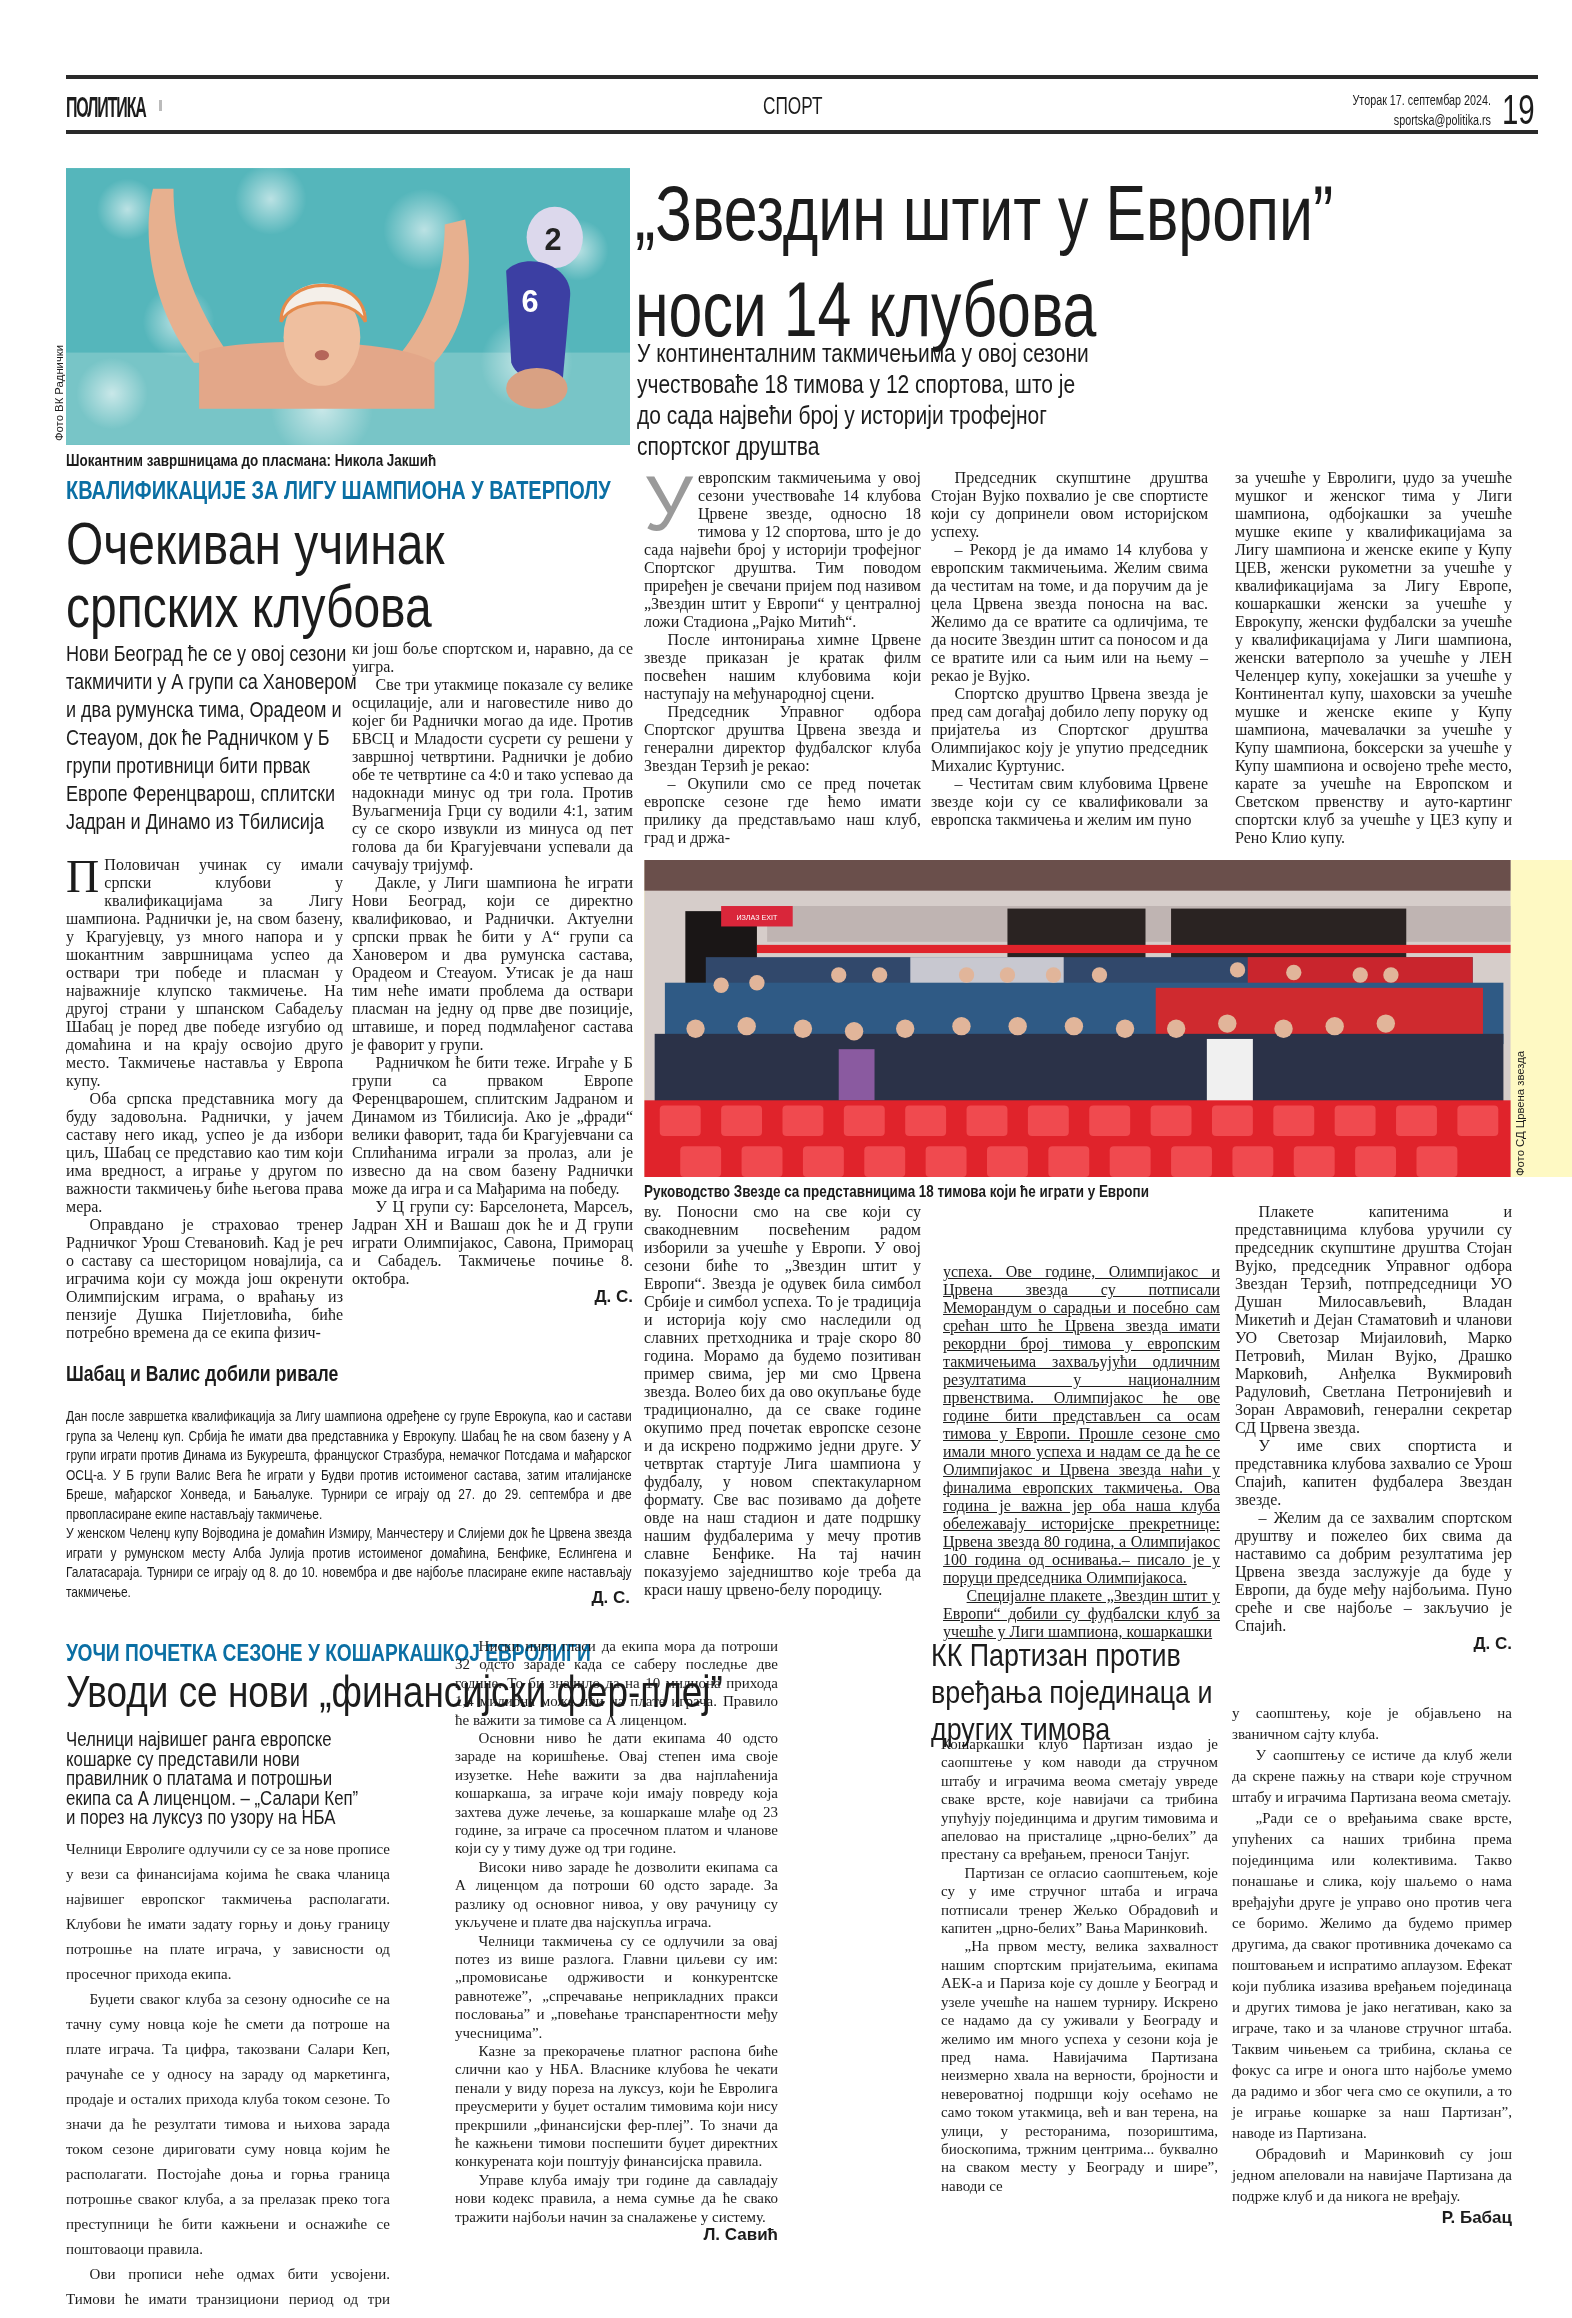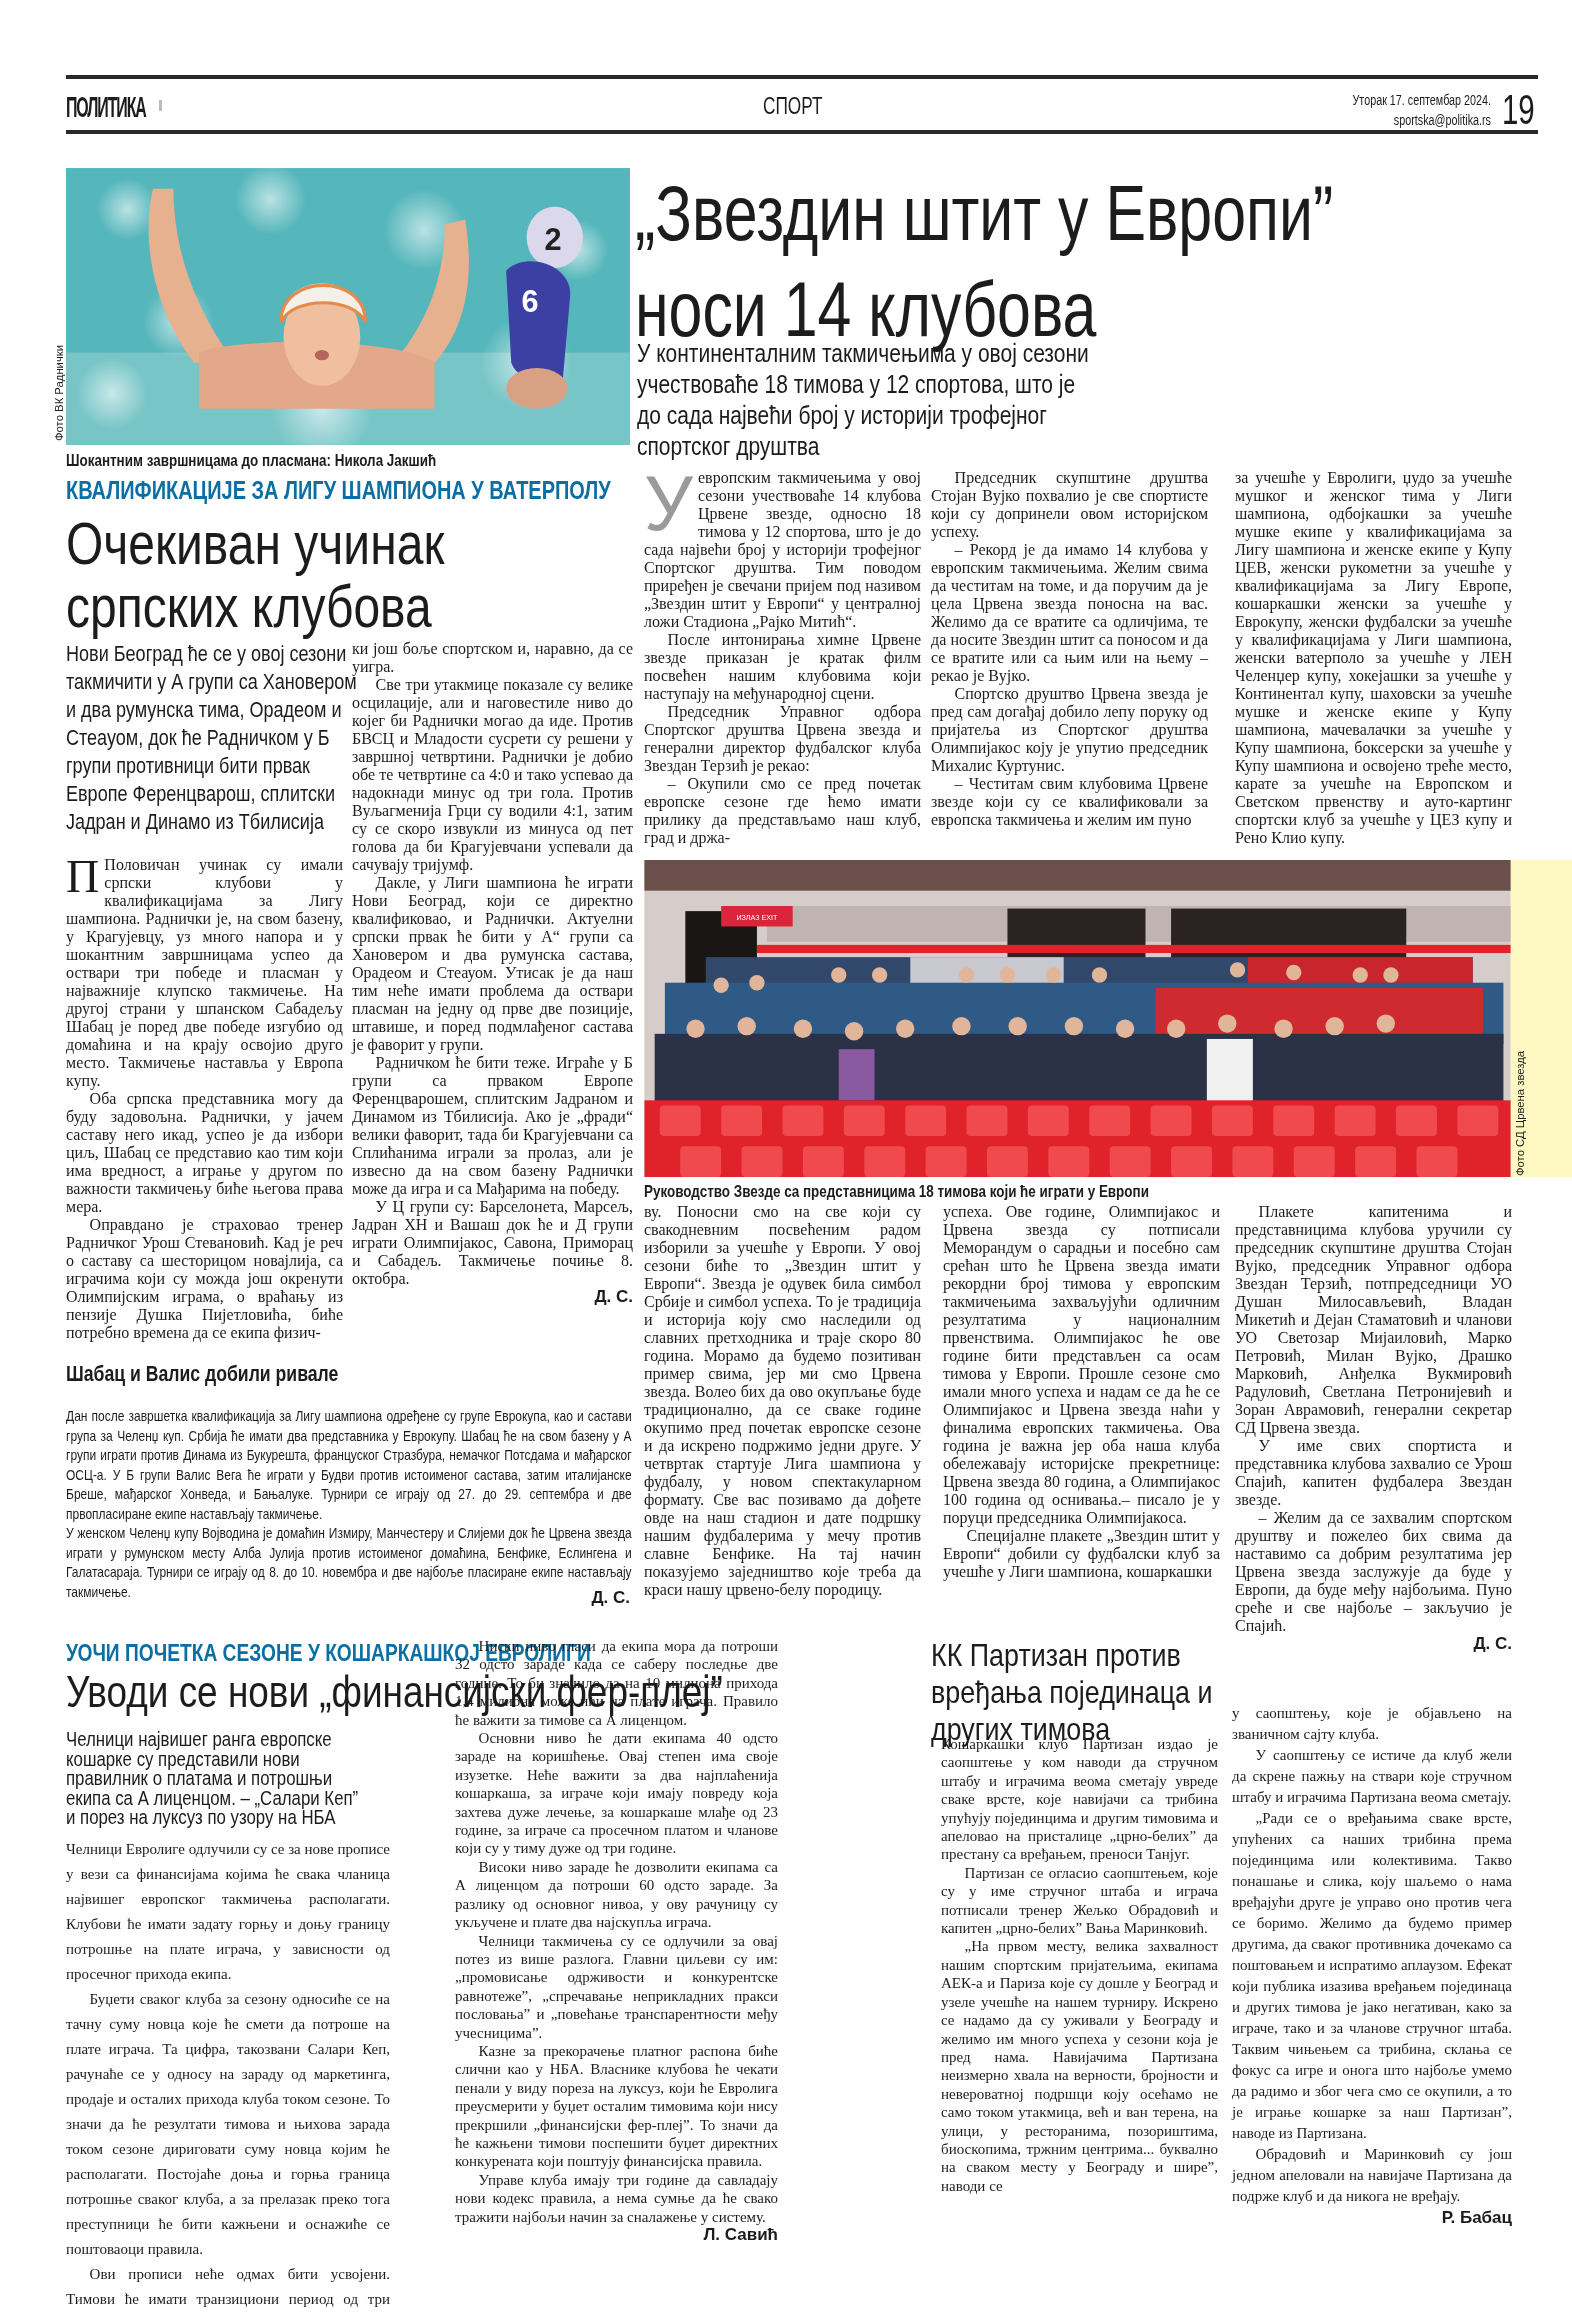--- a/index.html
+++ b/index.html
@@ -211,21 +211,21 @@
       <rect x="1510" y="560" width="80" height="60" rx="8"></rect>
     </g>
   </svg>
 </div>
 <div class="abs credit" style="left:1514px; top:1176px;">Фото СД Црвена звезда</div>
 <div class="abs caption" style="left:644px; top:1182px; transform:scaleX(0.82); transform-origin:left top; white-space:nowrap;">Руководство Звезде са представницима 18 тимова који ће играти у Европи</div>
 
 <div class="abs body" style="left:644px; top:1203px; width:277px;">
   <p class="noind">ву. Поносни смо на све који су свакодневним посвећеним радом изборили за учешће у Европи. У овој сезони биће то „Звездин штит у Европи“. Звезда је одувек била симбол Србије и симбол успеха. То је традиција и историја коју смо наследили од славних претходника и траје скоро 80 година. Морамо да будемо позитиван пример свима, јер ми смо Црвена звезда. Волео бих да ово окупљање буде традиционално, да се сваке године окупимо пред почетак европске сезоне и да искрено подржимо једни друге. У четвртак стартује Лига шампиона у фудбалу, у новом спектакуларном формату. Све вас позивамо да дођете овде на наш стадион и дате подршку нашим фудбалерима у мечу против славне Бенфике. На тај начин показујемо заједништво које треба да краси нашу црвено-белу породицу.</p>
 </div>
-<div class="abs body" style="left:943px; top:1203px; width:277px;">
+<div class="abs body" style="left:943px; top:1263px; width:277px;text-decoration:underline;">
   <p class="noind">успеха. Ове године, Олимпијакос и Црвена звезда су потписали Меморандум о сарадњи и посебно сам срећан што ће Црвена звезда имати рекордни број тимова у европским такмичењима захваљујући одличним резултатима у националним првенствима. Олимпијакос ће ове године бити представљен са осам тимова у Европи. Прошле сезоне смо имали много успеха и надам се да ће се Олимпијакос и Црвена звезда наћи у финалима европских такмичења. Ова година је важна јер оба наша клуба обележавају историјске прекретнице: Црвена звезда 80 година, а Олимпијакос 100 година од оснивања.– писало је у поруци председника Олимпијакоса.</p>
   <p>Специјалне плакете „Звездин штит у Европи“ добили су фудбалски клуб за учешће у Лиги шампиона, кошаркашки</p>
 </div>
 <div class="abs body" style="left:1235px; top:1203px; width:277px;">
   <p>Плакете капитенима и представницима клубова уручили су председник скупштине друштва Стојан Вујко, председник Управног одбора Звездан Терзић, потпредседници УО Душан Милосављевић, Владан Микетић и Дејан Стаматовић и чланови УО Светозар Мијаиловић, Марко Петровић, Милан Вујко, Драшко Марковић, Анђелка Вукмировић Радуловић, Светлана Петронијевић и Зоран Аврамовић, генерални секретар СД Црвена звезда.</p>
   <p>У име свих спортиста и представника клубова захвалио се Урош Спајић, капитен фудбалера Звездан звезде.</p>
   <p>– Желим да се захвалим спортском друштву и пожелео бих свима да наставимо са добрим резултатима јер Црвена звезда заслужује да буде у Европи, да буде међу најбољима. Пуно среће и све најбоље – закључио је Спајић.</p>
   <div class="byline">Д. С.</div>
 </div>
 

